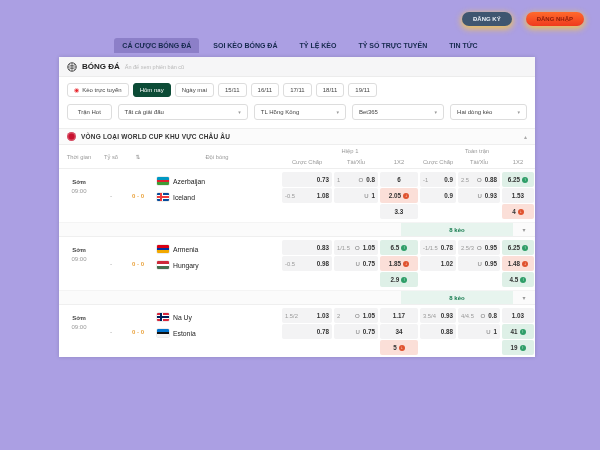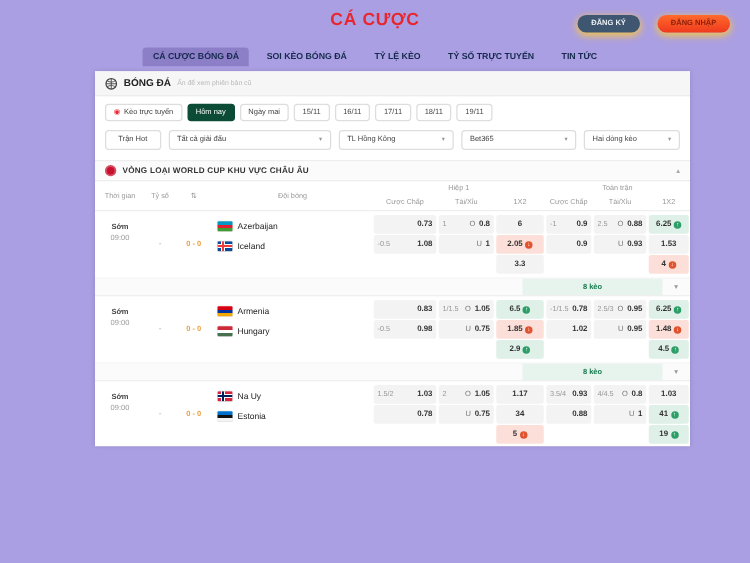--- a/index.html
+++ b/index.html
@@ -12,21 +12,21 @@
   .logo2{color:#1b3a63;font-weight:bold;font-size:10px;letter-spacing:.3px}
   .auth{position:absolute;right:16px;top:12px;display:flex;gap:14px}
   .btn{border:none;border-radius:9px;font-size:6px;font-weight:bold;padding:4px 11px;cursor:pointer;font-family:inherit}
   .btn-reg{background:#3f5670;color:#e9eef5;box-shadow:0 2px 6px 1px rgba(250,200,60,.85)}
   .btn-login{background:linear-gradient(#ff6a2b,#ef3a1e);color:#8c1e0a;box-shadow:0 2px 6px 1px rgba(250,200,60,.85)}
   .nav{position:absolute;left:0;right:0;top:38px;display:flex;justify-content:center;gap:6px}
   .nav-item{font-size:7px;font-weight:bold;color:#15294d;padding:4px 8px;border-radius:3px 3px 0 0;cursor:pointer;white-space:nowrap}
   .nav-item.active{background:rgba(82,68,150,.35)}
 
   
-  .card{position:absolute;left:76px;top:57px;width:476px;height:300px;background:#fff;overflow:hidden;box-shadow:0 0 4px rgba(0,0,0,.15)}
+  .card{position:absolute;left:59px;top:57px;width:476px;height:300px;background:#fff;overflow:hidden;box-shadow:0 0 4px rgba(0,0,0,.15)}
   .toolbar{height:20px;background:#f6f6f7;border-bottom:1px solid #ececec;display:flex;align-items:center;padding:0 8px;gap:5px}
   .tb-title{font-weight:bold;font-size:8px;color:#222}
   .tb-sub{color:#b8b8b8;font-size:5.5px}
   .dayrow{display:flex;gap:4px;padding:6px 8px 4px;align-items:center}
   .pill{border:1px solid #ddd;border-radius:3px;padding:3px 6px;font-size:6px;color:#444;background:#fff;display:flex;align-items:center;gap:3px;cursor:pointer;white-space:nowrap}
   .pill.active{background:#0c4b36;border-color:#0c4b36;color:#fff}
   .live-ico{color:#e8262d;font-size:6px;line-height:1}
   .selrow{display:flex;gap:6px;padding:3px 8px 8px}
   .sel{border:1px solid #ddd;border-radius:3px;padding:4px 6px;font-size:6px;color:#444;display:flex;justify-content:space-between;align-items:center;cursor:pointer;background:#fff}
   .sel .ar{color:#999;font-size:5px;margin-left:4px}
@@ -86,21 +86,20 @@
   .f-no{background:linear-gradient(90deg,rgba(0,0,0,0) 28%,#00205b 28% 44%,rgba(0,0,0,0) 44%),linear-gradient(180deg,rgba(0,0,0,0) 38%,#00205b 38% 62%,rgba(0,0,0,0) 62%),linear-gradient(90deg,rgba(0,0,0,0) 22%,#fff 22% 50%,rgba(0,0,0,0) 50%),linear-gradient(180deg,rgba(0,0,0,0) 30%,#fff 30% 70%,rgba(0,0,0,0) 70%),#d7263d}
   .f-ee{background:linear-gradient(180deg,#0072ce 33%,#111 33% 66%,#f4f4f4 66%)}
   .f-ad{background:linear-gradient(90deg,#10069f 33%,#fedd00 33% 66%,#d50032 66%)}
   .f-al{background:radial-gradient(circle at 50% 50%,#1a1a1a 28%,rgba(0,0,0,0) 30%),#d7141a}
   .f-en{background:linear-gradient(90deg,rgba(0,0,0,0) 40%,#d31f2e 40% 60%,rgba(0,0,0,0) 60%),linear-gradient(180deg,rgba(0,0,0,0) 35%,#d31f2e 35% 65%,rgba(0,0,0,0) 65%),#fff}
 </style>
 </head>
 <body>
 
 <div class="logo">
-  <div class="logo1">CÁ CƯỢC</div>
 </div>
 <div class="auth">
   <button class="btn btn-reg">ĐĂNG KÝ</button>
   <button class="btn btn-login">ĐĂNG NHẬP</button>
 </div>
 <div class="nav">
   <div class="nav-item active">CÁ CƯỢC BÓNG ĐÁ</div>
   <div class="nav-item">SOI KÈO BÓNG ĐÁ</div>
   <div class="nav-item">TỶ LỆ KÈO</div>
   <div class="nav-item">TỶ SỐ TRỰC TUYẾN</div>

